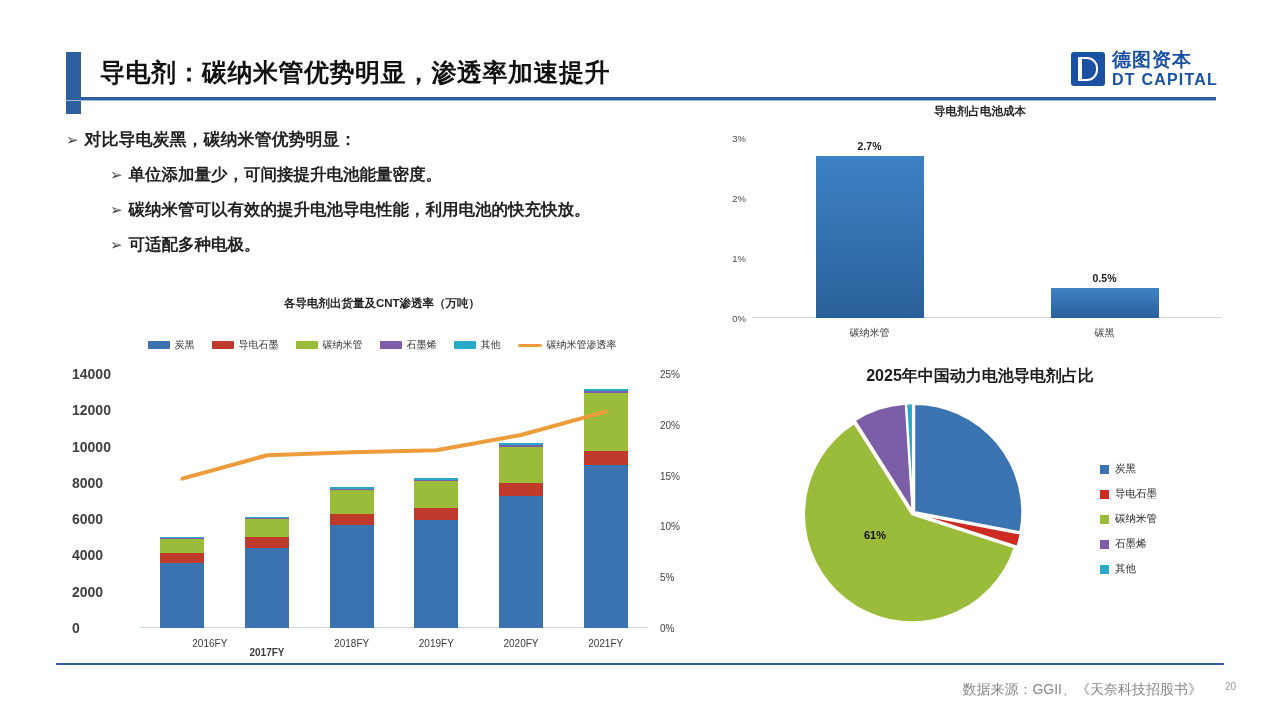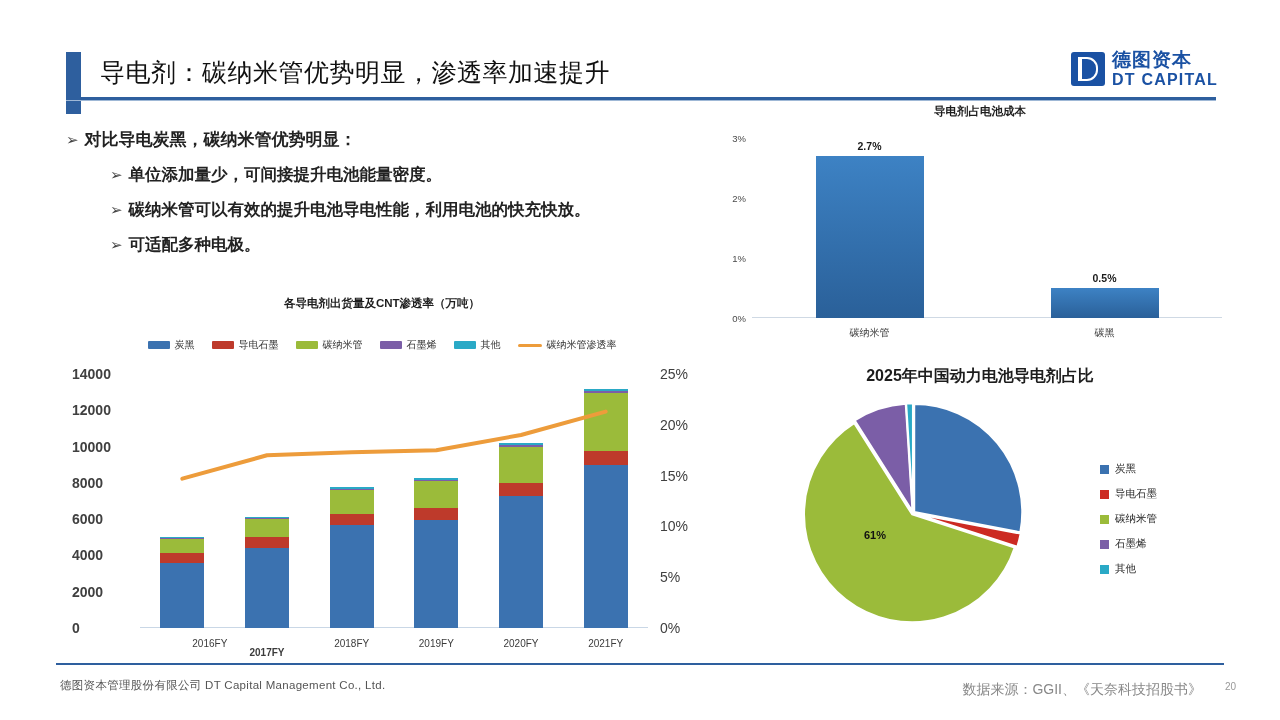--- a/index.html
+++ b/index.html
@@ -6,21 +6,21 @@
   body{
     width:1280px;height:720px;overflow:hidden;
     background:#ffffff;
     font-family:"Liberation Sans","DejaVu Sans",sans-serif;
     color:#1a1a1a;
   }
   .slide{position:relative;width:1280px;height:720px;background:#fff;}
 
   
   .hdr-accent{position:absolute;left:66px;top:52px;width:15px;height:62px;background:#2e5f9e;}
-  .hdr-title{position:absolute;left:100px;top:56px;font-size:25px;font-weight:normal;letter-spacing:.5px;color:#111;white-space:nowrap;}
+  .hdr-title{position:absolute;left:100px;top:56px;font-size:25px;font-weight:bold;letter-spacing:.5px;color:#111;white-space:nowrap;}
   .hdr-rule{position:absolute;left:66px;top:97px;width:1150px;height:3px;background:#2e5f9e;}
   .hdr-rule2{position:absolute;left:66px;top:100px;width:1150px;height:1px;background:#9fb8d6;}
 
   
   .logo{position:absolute;right:62px;top:50px;display:flex;align-items:center;gap:7px;}
   .logo-mark{width:34px;height:34px;background:#1a51a3;border-radius:3px;position:relative;}
   .logo-mark .d-outer{position:absolute;left:7px;top:5px;width:20px;height:24px;border:2.5px solid #ffffff;border-radius:0 11px 11px 0;box-sizing:border-box;}
   .logo-mark .d-stem{position:absolute;left:7px;top:5px;width:4px;height:24px;background:#fff;}
   .logo-text{display:flex;flex-direction:column;line-height:1;}
   .logo-cn{font-size:19px;font-weight:bold;color:#1a51a3;letter-spacing:1px;}
@@ -38,21 +38,21 @@
   
   #combo{position:absolute;left:52px;top:296px;width:660px;height:348px;}
   #combo .ctitle{position:absolute;left:0;top:0;width:660px;}
   #combo .legend{position:absolute;left:0;top:42px;width:660px;display:flex;justify-content:center;gap:17px;align-items:center;}
   #combo .lg{display:flex;align-items:center;gap:5px;font-size:10px;color:#333;}
   #combo .sw{width:22px;height:8px;border-radius:1px;}
   #combo .swline{width:24px;height:3px;border-radius:2px;}
   #combo .plot{position:absolute;left:88px;top:78px;width:508px;height:254px;}
   #combo .baseline{position:absolute;left:0;bottom:0;width:100%;height:1px;background:#c9d7e6;}
   #combo .ylt{position:absolute;left:22px;font-size:14px;color:#404040;text-align:left;width:58px;transform:translateY(-50%);font-weight:bold;}
-  #combo .yrt{position:absolute;left:606px;font-size:14px;color:#404040;text-align:left;width:58px;transform:translateY(-50%);}
+  #combo .yrt{position:absolute;left:606px;font-size:10px;color:#404040;text-align:left;width:58px;transform:translateY(-50%);}
   #combo .bar{position:absolute;bottom:0;width:44px;display:flex;flex-direction:column-reverse;}
   #combo .seg{width:100%;}
   #combo .xt{position:absolute;top:338px;font-size:10px;color:#3b3b3b;text-align:center;width:90px;}
   #combo svg.lineover{position:absolute;left:0;top:0;overflow:visible;}
 
   
   #costchart{position:absolute;left:700px;top:104px;width:560px;height:250px;}
   #costchart .ctitle{position:absolute;left:0;top:0;width:560px;}
   #costchart .plot{position:absolute;left:52px;top:34px;width:470px;height:180px;}
   #costchart .baseline{position:absolute;left:0;bottom:0;width:100%;height:1px;background:#cfd9e4;}
@@ -255,17 +255,16 @@
           <span>石墨烯</span>
         </div>
         <div class="plg">
           <span class="psw" style="background:#2aa9c6"></span>
           <span>其他</span>
         </div>
       </div>
   </div>
 
   <div class="foot-rule"></div>
-  <div class="foot-left">德图资本管理股份有限公司  DT Capital Management  Co., Ltd.</div>
   <div class="foot-src">数据来源：GGII、《天奈科技招股书》</div>
   <div class="foot-page">20</div>
 
 </div>
 
 </body></html>

